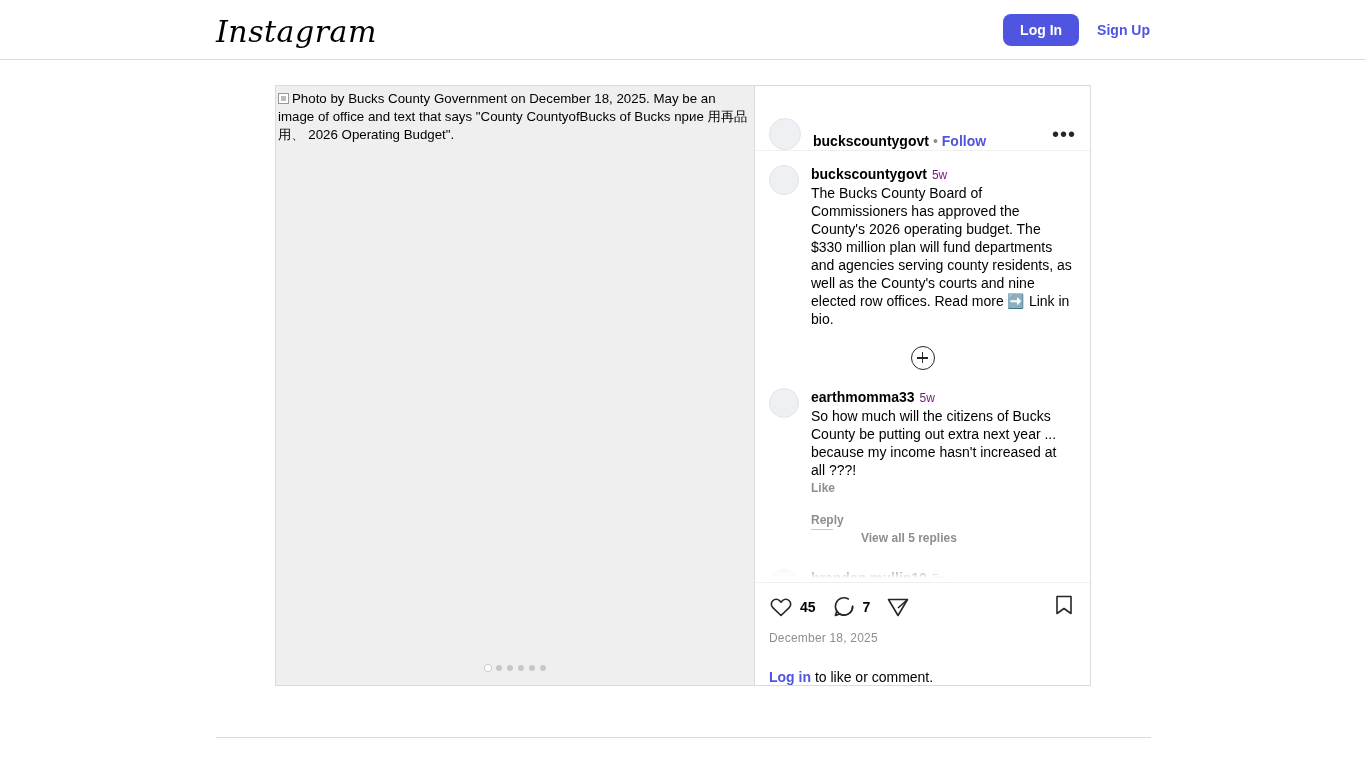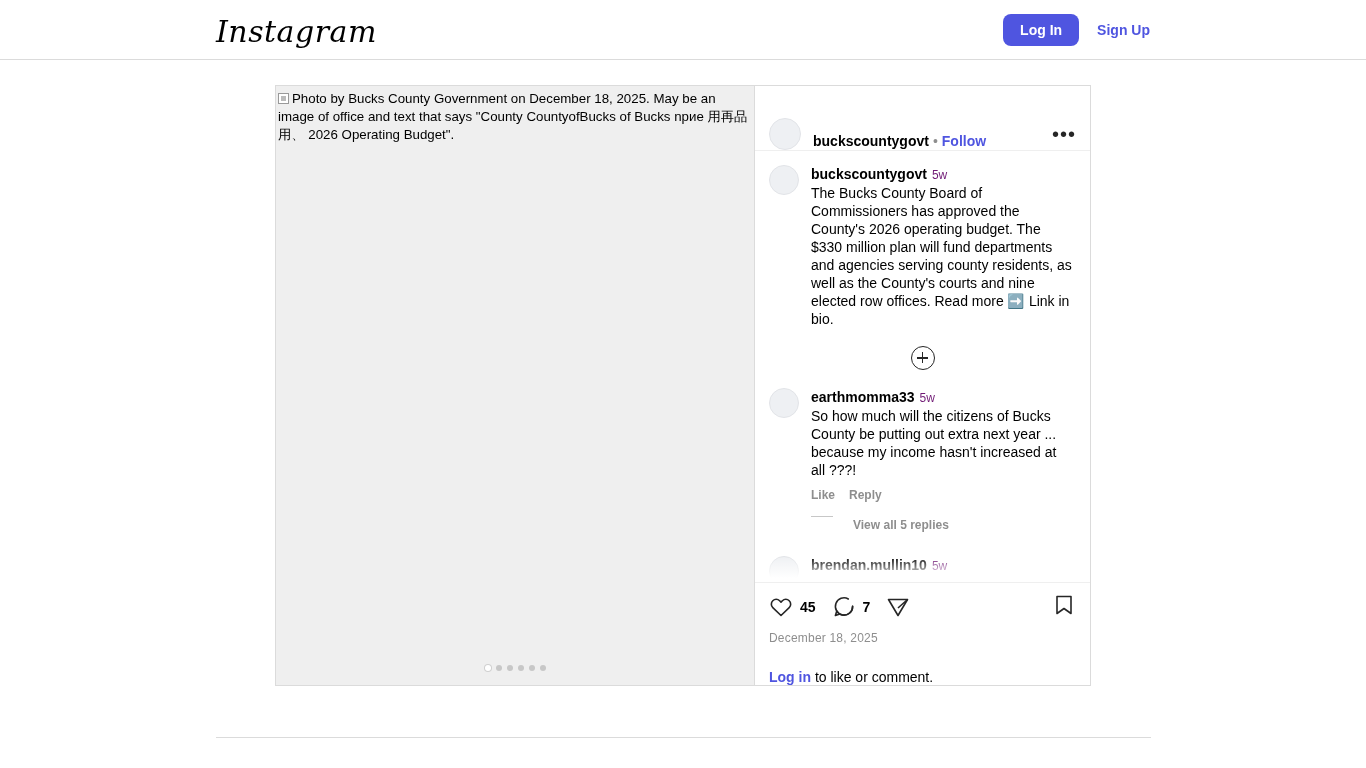--- a/index.html
+++ b/index.html
@@ -153,25 +153,25 @@
     flex: 1 1 auto;
     overflow: hidden;
     padding: 14px 14px 0 14px;
     position: relative;
   }
   .cmt { display: flex; gap: 12px; margin-bottom: 18px; }
   .cmt-body { font-size: 14px; line-height: 18px; color: #000; width: 263px; }
   .uname { font-weight: bold; font-size: 14px; }
   .tstamp { color: #701a75; font-size: 12px; margin-left: 5px; }
   .cmt-text { font-size: 14px; line-height: 18px; }
-  .cmt-actions { margin-top: 7px; display: flex; gap: 14px; }
+  .cmt-actions { display: flex; gap: 14px; flex-direction: column; }
   .cmt-actions span { font-size: 12px; color: #8e8e8e; font-weight: bold; cursor: pointer; }
   .view-replies {
-    display: flex; align-items: flex-start; gap: 20px;
-    margin-top: 12px; margin-bottom: 4px;
+    display: flex; align-items: flex-start; gap: 28px;
+    margin-bottom: 4px;
   }
   .view-replies .line { width: 22px; height: 1px; background: #c7c7c7; }
   .view-replies span { font-size: 12px; color: #8e8e8e; font-weight: bold; cursor: pointer; }
   .load-more {
     display: flex; justify-content: center;
     margin: 8px 0 18px 0;
   }
   .plus-circle {
     width: 24px; height: 24px;
     border: 1.5px solid #262626;

